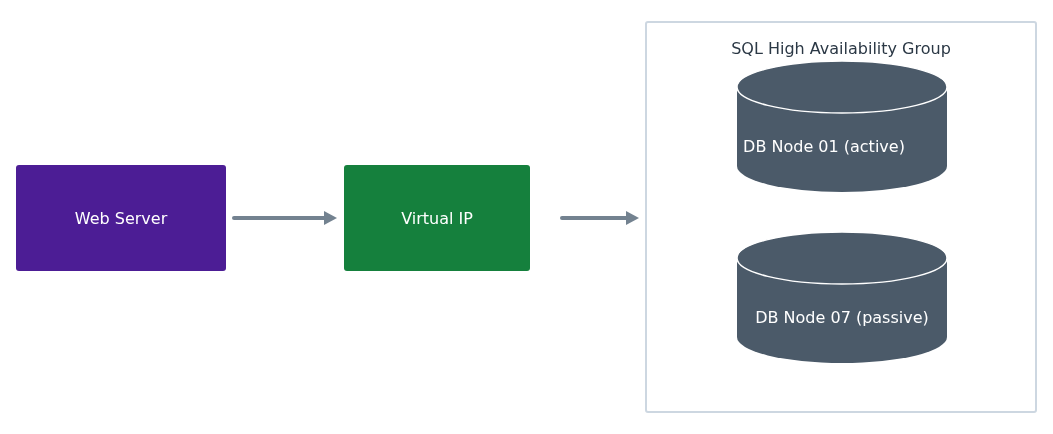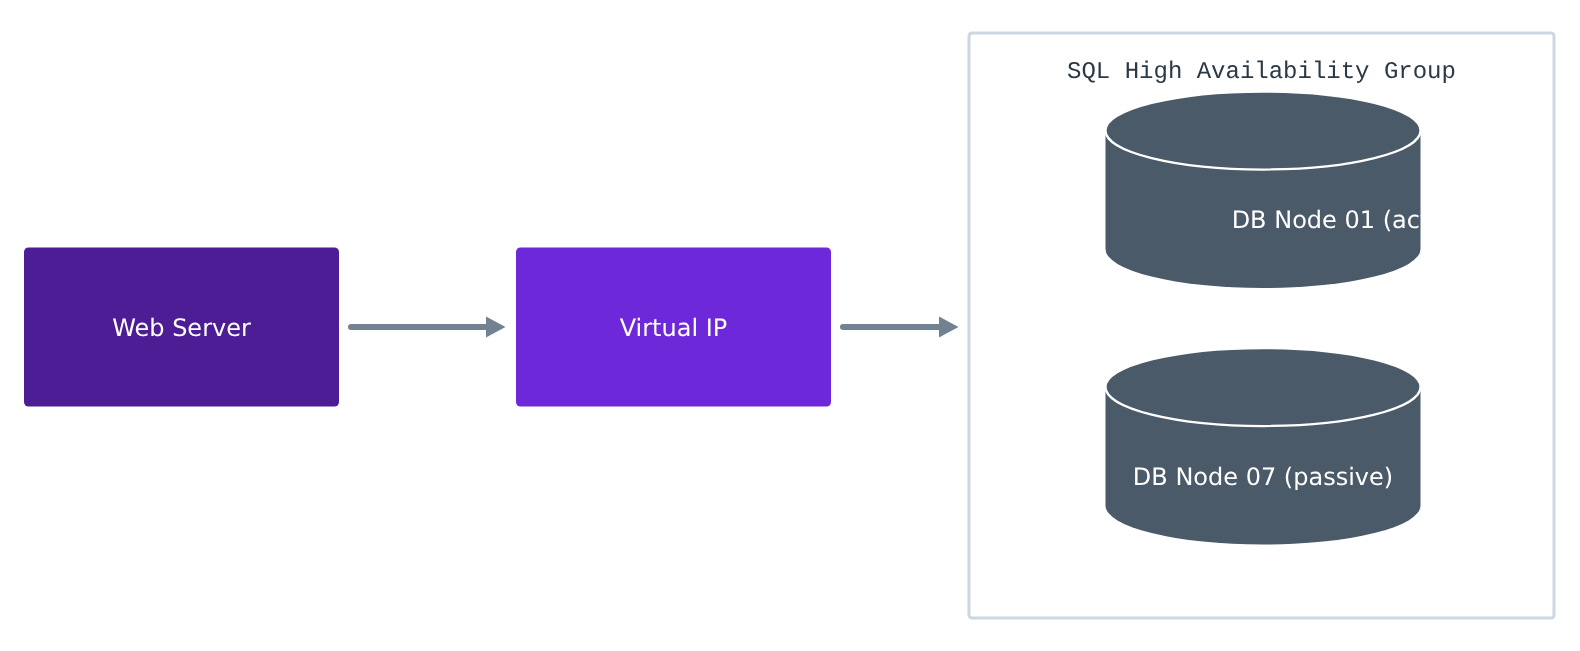--- a/index.html
+++ b/index.html
@@ -1,23 +1,23 @@
 <!DOCTYPE html>
 <html><head>
 <meta charset="utf-8">
 <style>
   html, body { margin: 0; padding: 0; background: #ffffff; }
   body { width: 1053px; height: 434px; position: relative; overflow: hidden;
          font-family: "DejaVu Sans", sans-serif; }
   .box { position: absolute; border-radius: 3px; color: #fff; display: flex;
          align-items: center; justify-content: center; font-size: 16px; }
   #web { left: 16px; top: 165px; width: 210px; height: 106px; background: #4c1d95; }
-  #vip { left: 344px; top: 165px; width: 210px; height: 106px; background: #6d28d9; }
+  #vip { left: 344px; top: 165px; width: 186px; height: 106px; background: #15803d; }
   #group { position: absolute; left: 645px; top: 21px; width: 392px; height: 392px;
-           border: 2px solid #cdd7e1; border-radius: 3px; box-sizing: border-box; font-family: Liberation Mono, monospace; }
+           border: 2px solid #cdd7e1; border-radius: 3px; box-sizing: border-box; }
   #group-title { position: absolute; left: 0; right: 0; top: 16px; text-align: center;
                  font-size: 16px; color: #2b3845; }
   svg.overlay { position: absolute; left: 0; top: 0; }
   .db-label { position: absolute; width: 210px; text-align: center; color: #fff; font-size: 16px; }
 </style>
 </head>
 <body>
 
 <div class="box" id="web">
   <span>Web Server</span>
@@ -43,14 +43,14 @@
   <g>
     <path d="M737,87 L737,166 A105,26 0 0 0 947,166 L947,87 Z" fill="#4b5a69"></path>
     <ellipse cx="842" cy="87" rx="105" ry="26" fill="#4b5a69" stroke="#ffffff" stroke-width="1.5"></ellipse>
   </g>
   <g>
     <path d="M737,258 L737,337 A105,26 0 0 0 947,337 L947,258 Z" fill="#4b5a69"></path>
     <ellipse cx="842" cy="258" rx="105" ry="26" fill="#4b5a69" stroke="#ffffff" stroke-width="1.5"></ellipse>
   </g>
 </svg>
 
-<div class="db-label" style="left:777px; top:137px;padding-left:20px;">DB Node 01 (active)</div>
+<div class="db-label" style="left:699px; top:137px;padding-left:20px;">DB Node 01 (active)</div>
 <div class="db-label" style="left:737px; top:308px;">DB Node 07 (passive)</div>
 
 </body></html>

